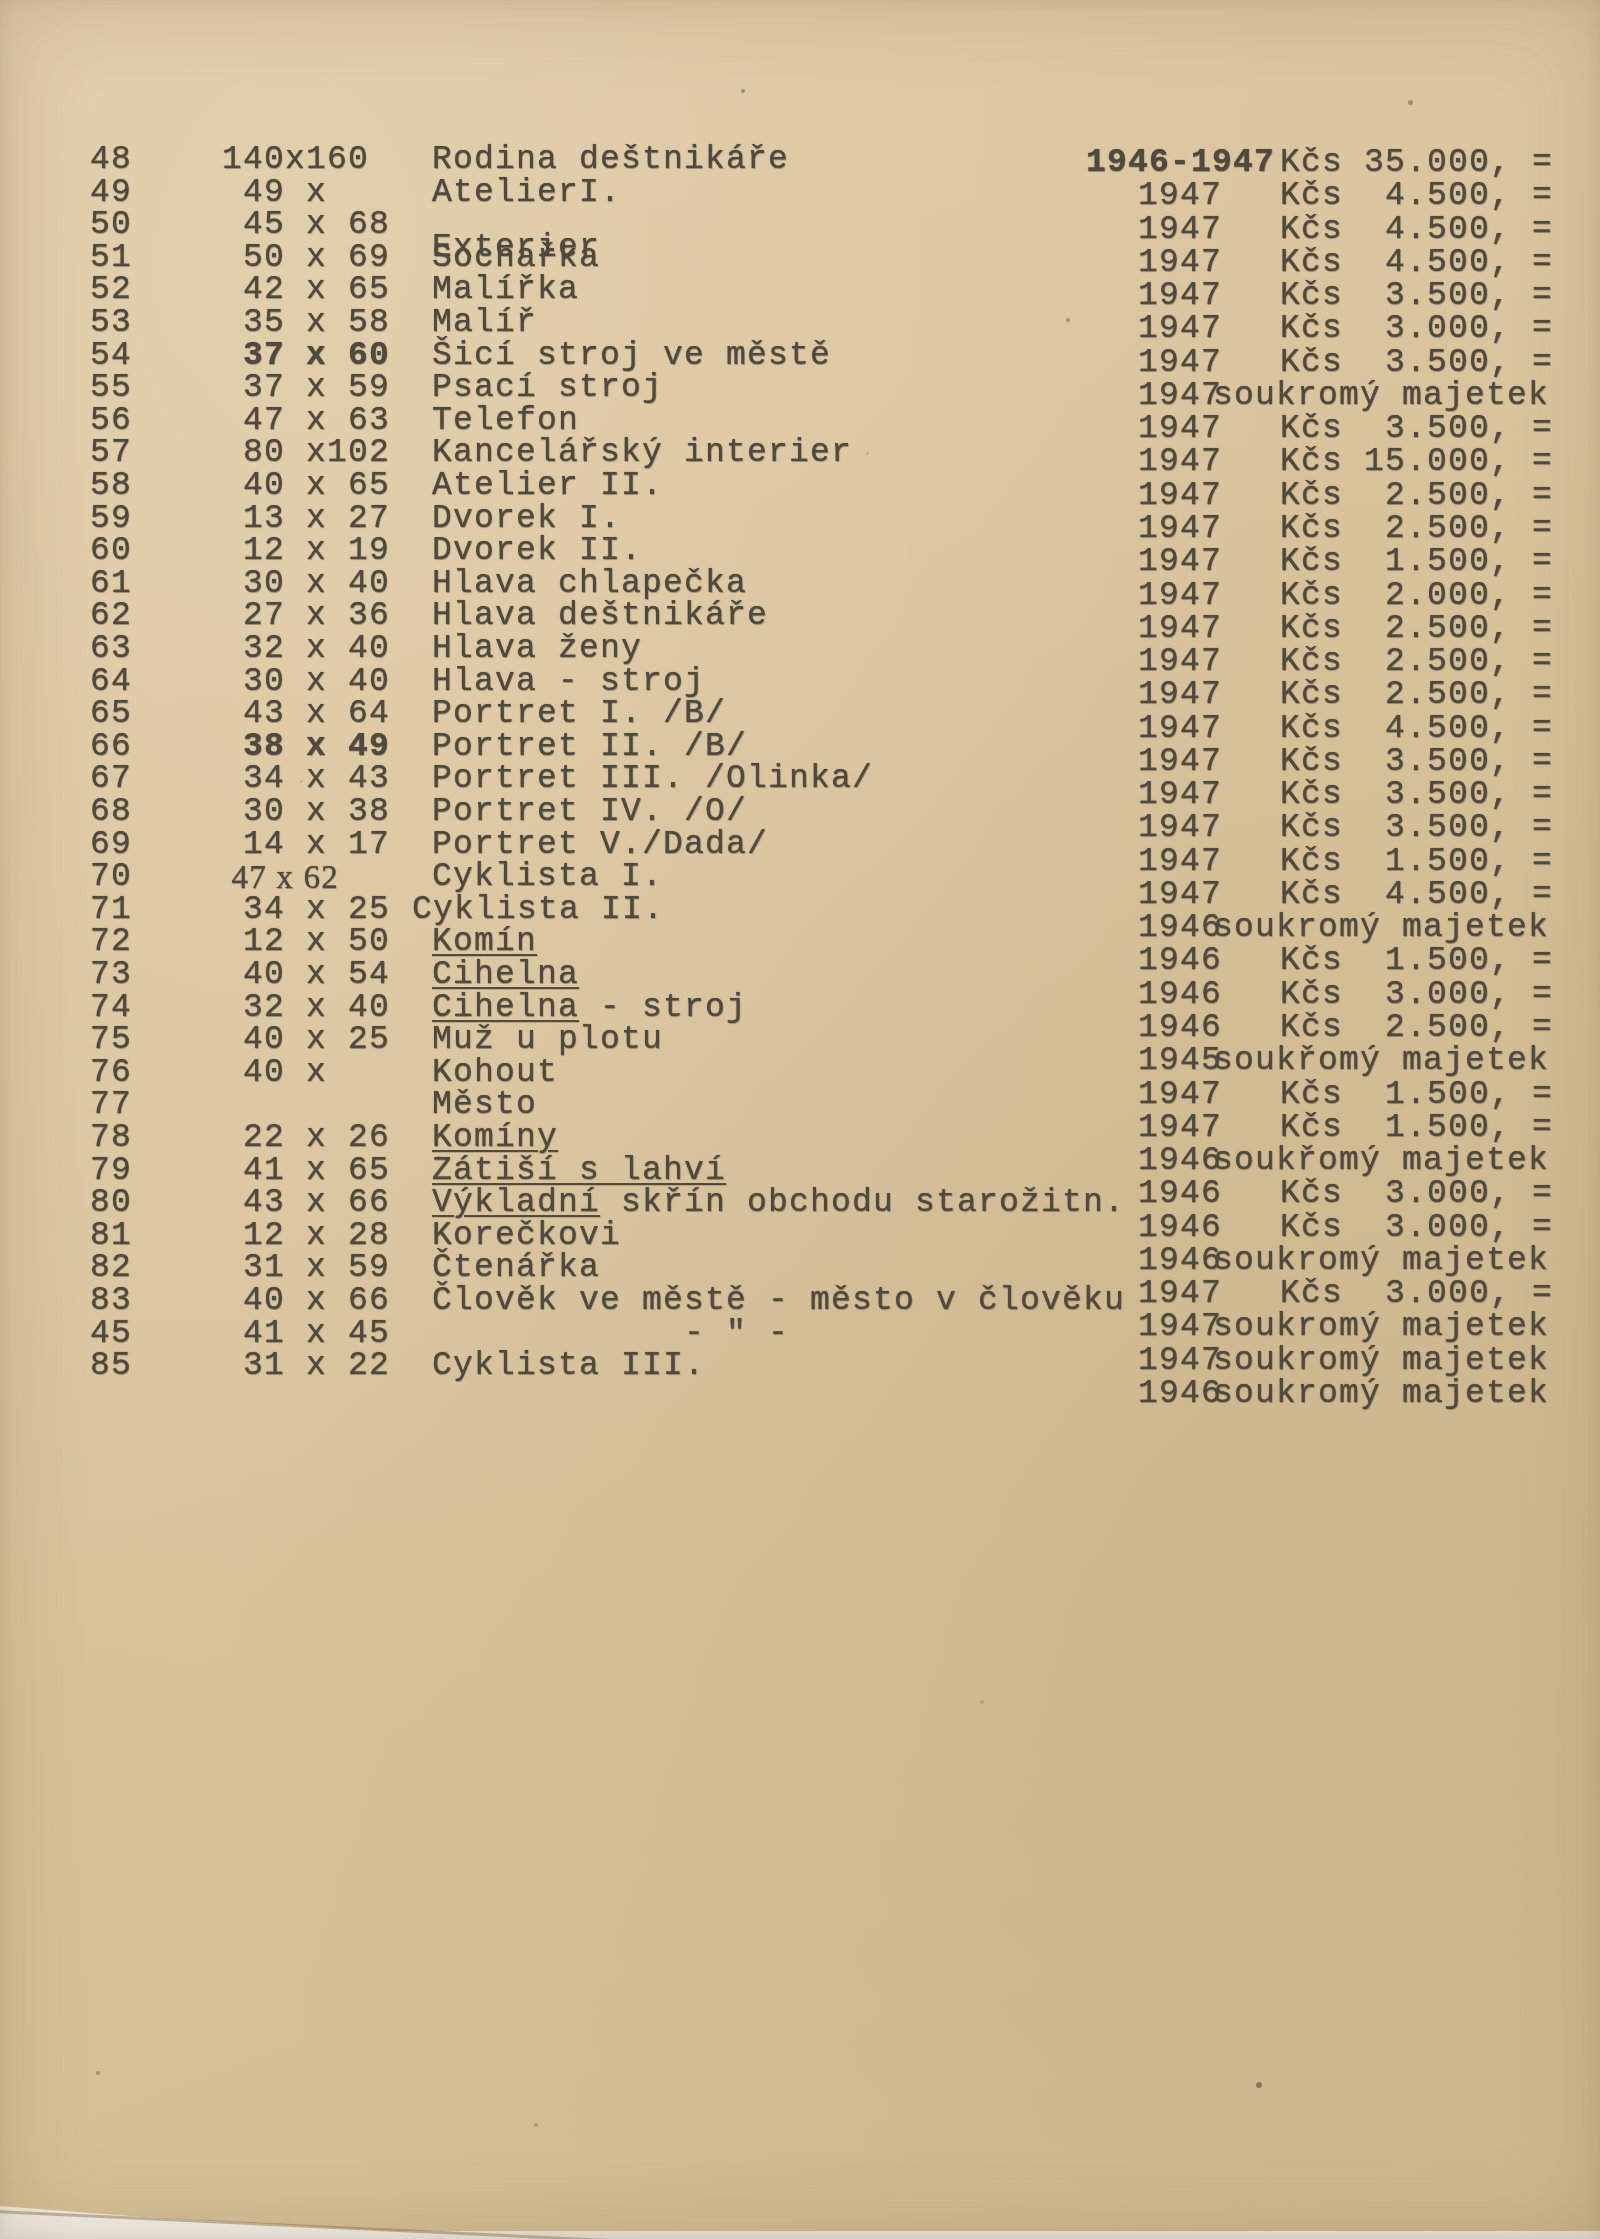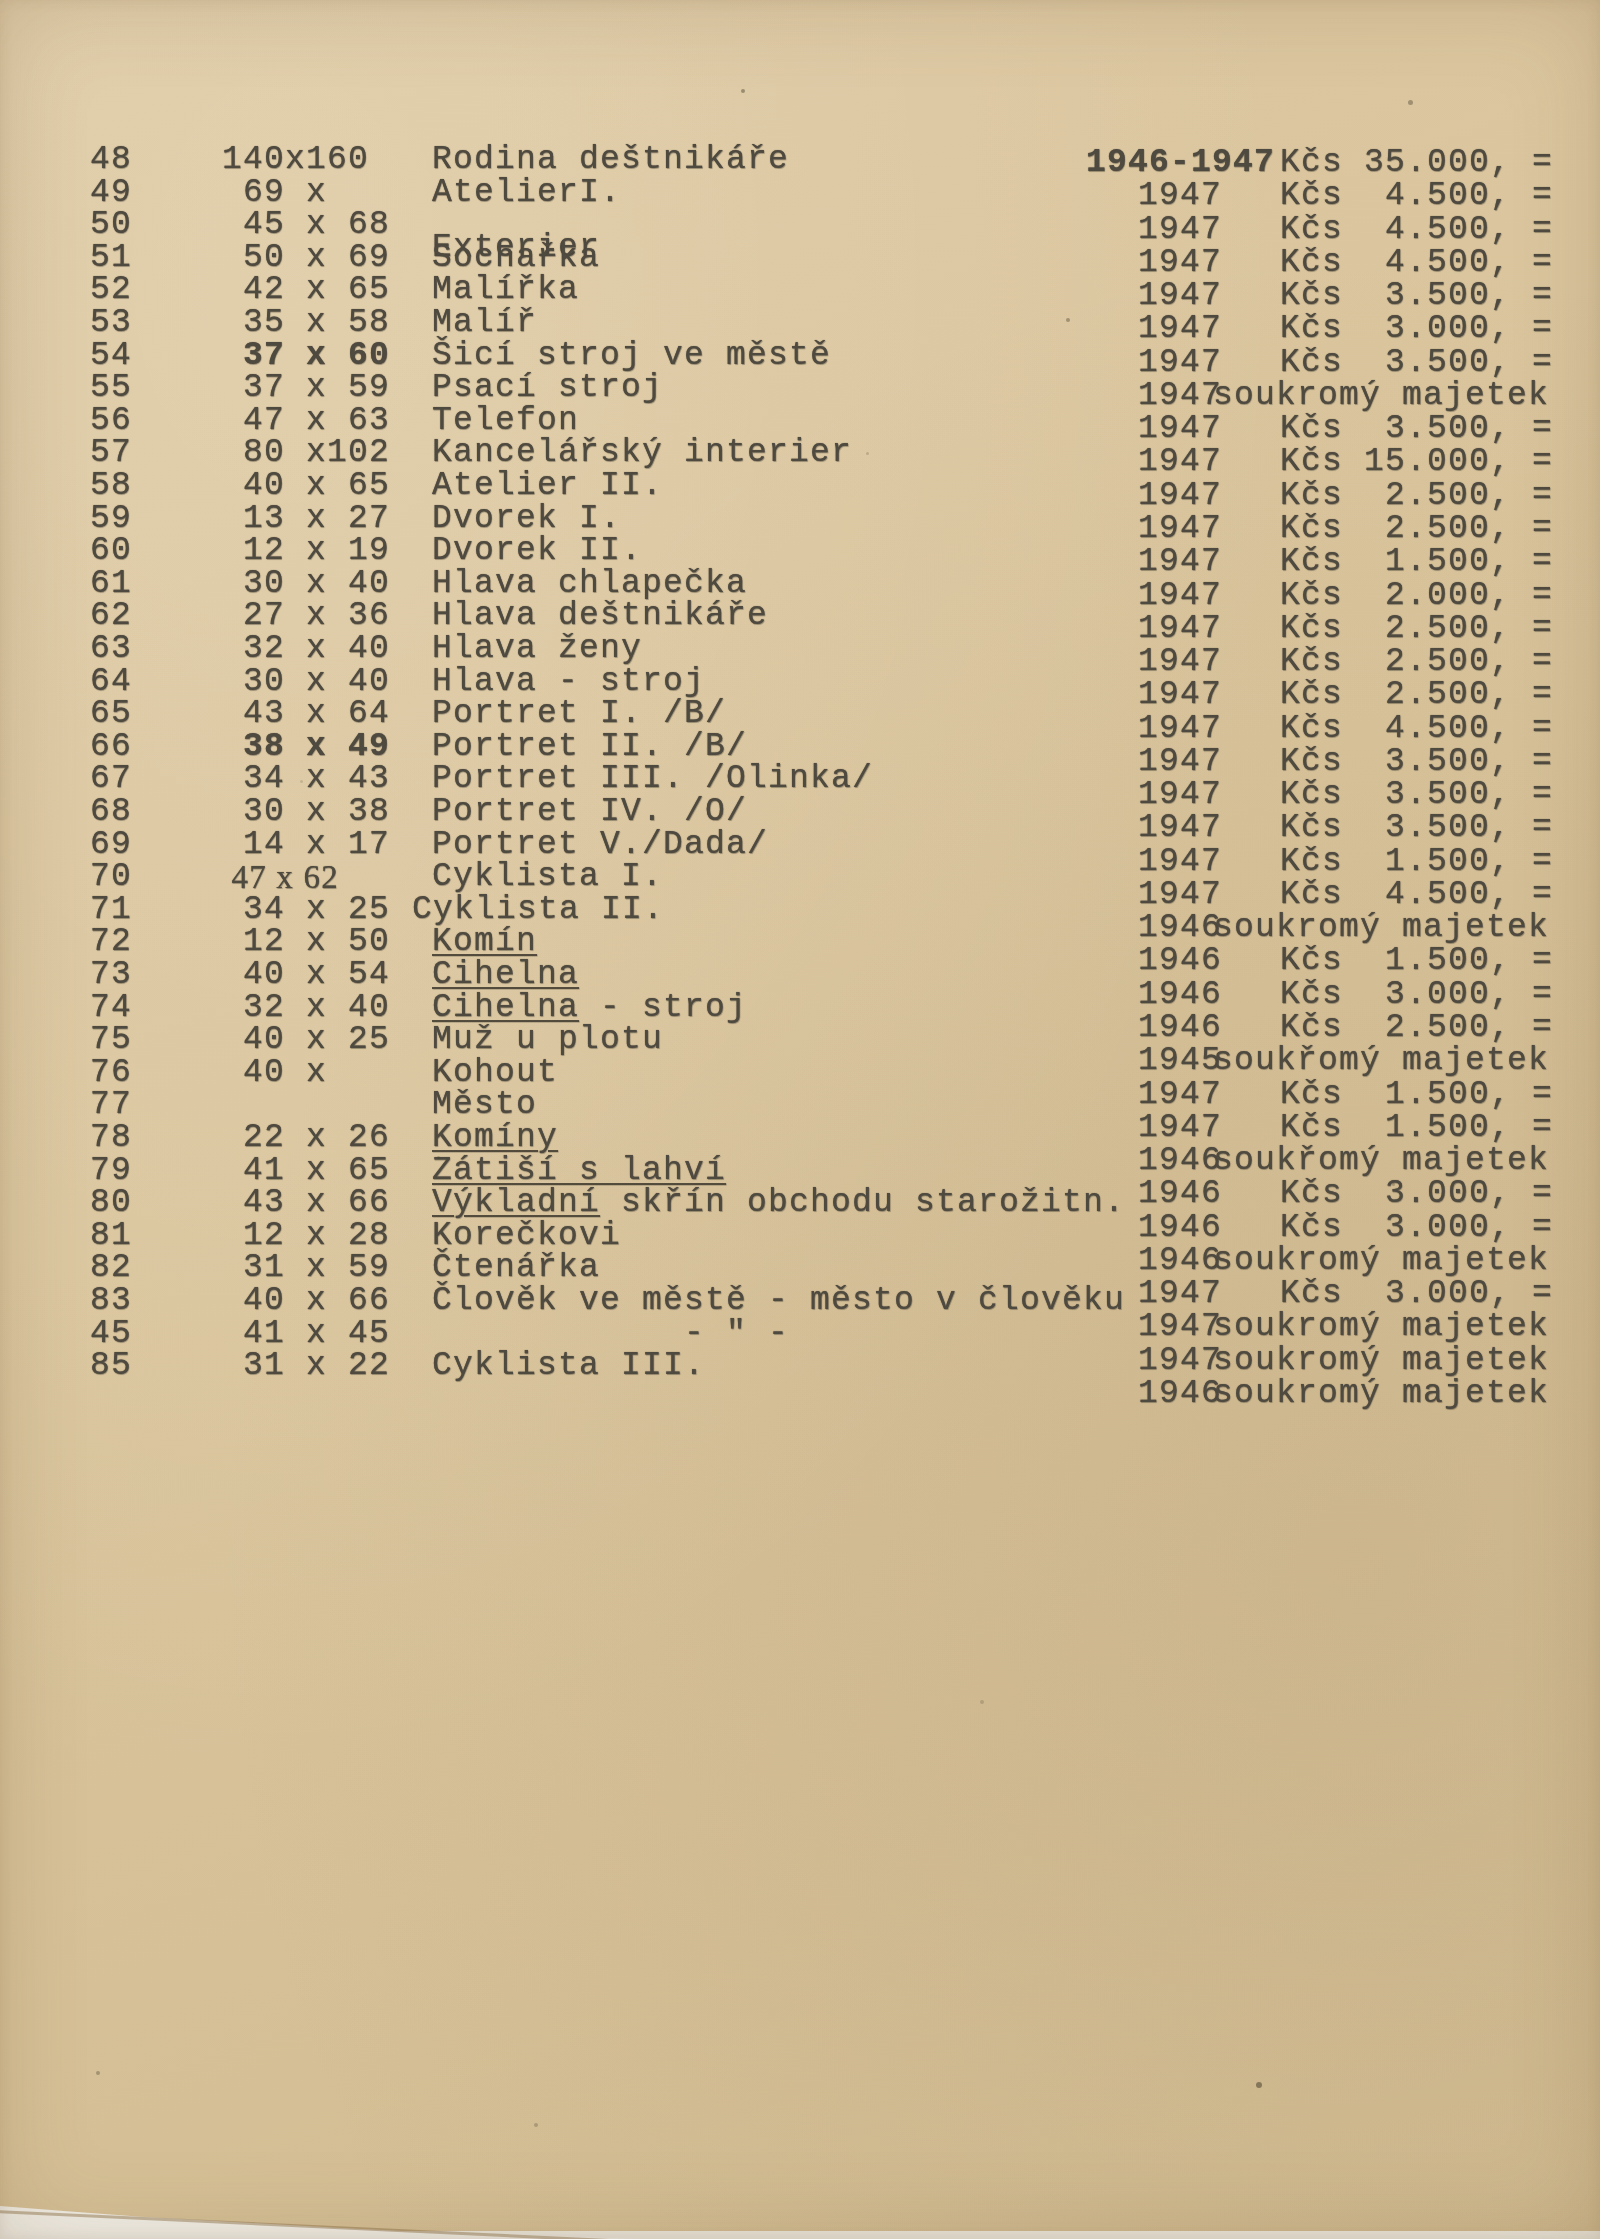--- a/index.html
+++ b/index.html
@@ -45,21 +45,21 @@
 <body>
 
 <div class="page">
   <div id="rows">
       <div class="cell num" style="left: 90px; top: 143px;">48</div>
       <div class="cell dims" style="left: 222px; top: 143px;">140x160</div>
       <div class="cell title" style="left: 432px; top: 143px;">Rodina deštnikáře</div>
       <div class="cell year" style="left: 1086px; top: 146px; font-weight: bold;">1946-1947</div>
       <div class="cell price" style="left: 1280px; top: 146px;">Kčs 35.000, =</div>
       <div class="cell num" style="left: 90px; top: 176px;">49</div>
-      <div class="cell dims" style="left: 222px; top: 176px;"> 69 x</div>
+      <div class="cell dims" style="left: 222px; top: 176px;"> 49 x</div>
       <div class="cell title" style="left: 432px; top: 176px;">AtelierI.</div>
       <div class="cell year" style="left: 1086px; top: 179px;">1947</div>
       <div class="cell price" style="left: 1280px; top: 179px;">Kčs  4.500, =</div>
       <div class="cell num" style="left: 90px; top: 208px;">50</div>
       <div class="cell dims" style="left: 222px; top: 208px;"> 45 x 68</div>
       <div class="cell title" style="left: 432px; top: 208px; margin-top: 23px;">Exterier</div>
       <div class="cell year" style="left: 1086px; top: 213px;">1947</div>
       <div class="cell price" style="left: 1280px; top: 213px;">Kčs  4.500, =</div>
       <div class="cell num" style="left: 90px; top: 241px;">51</div>
       <div class="cell dims" style="left: 222px; top: 241px;"> 50 x 69</div>

